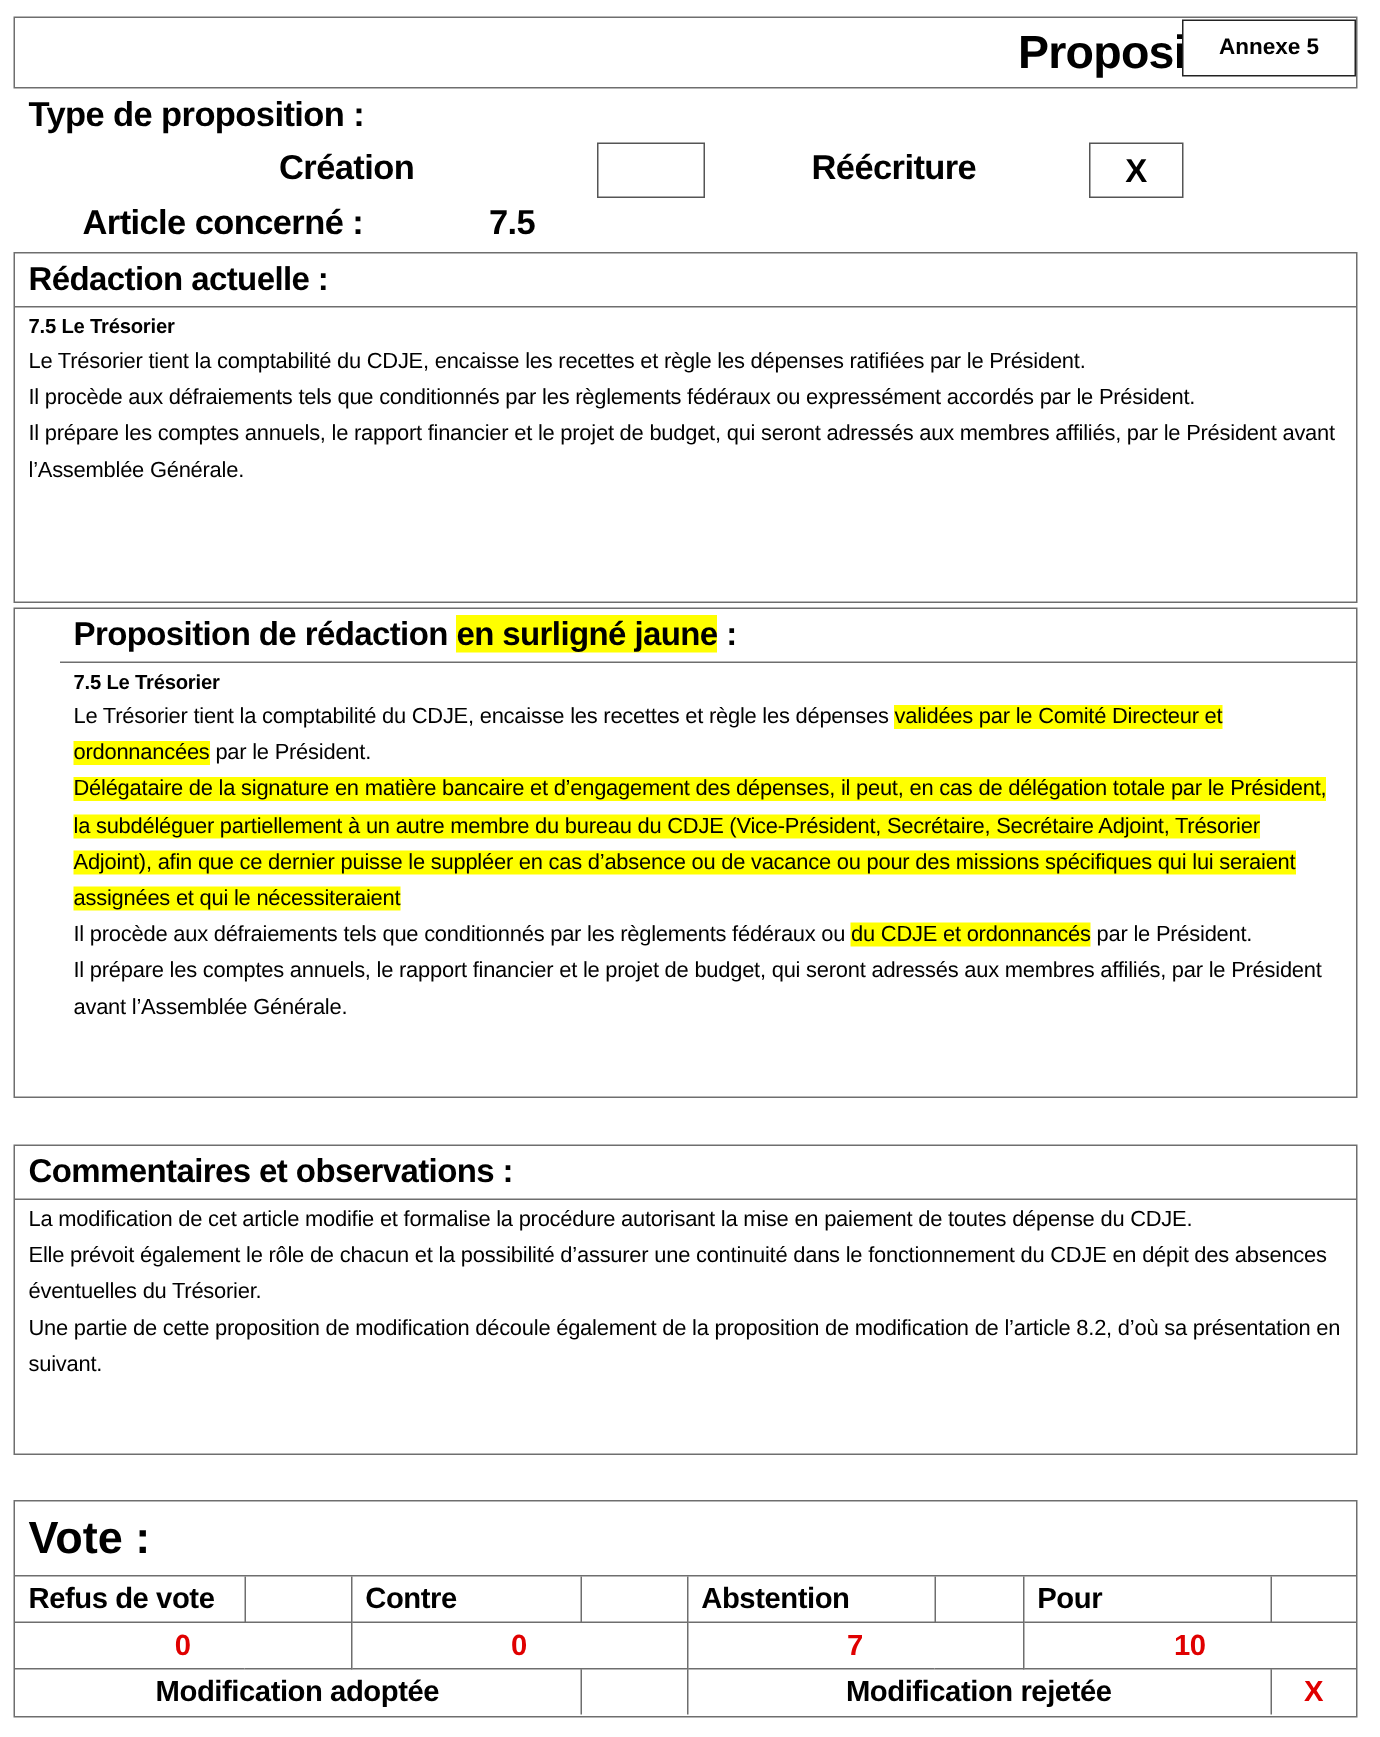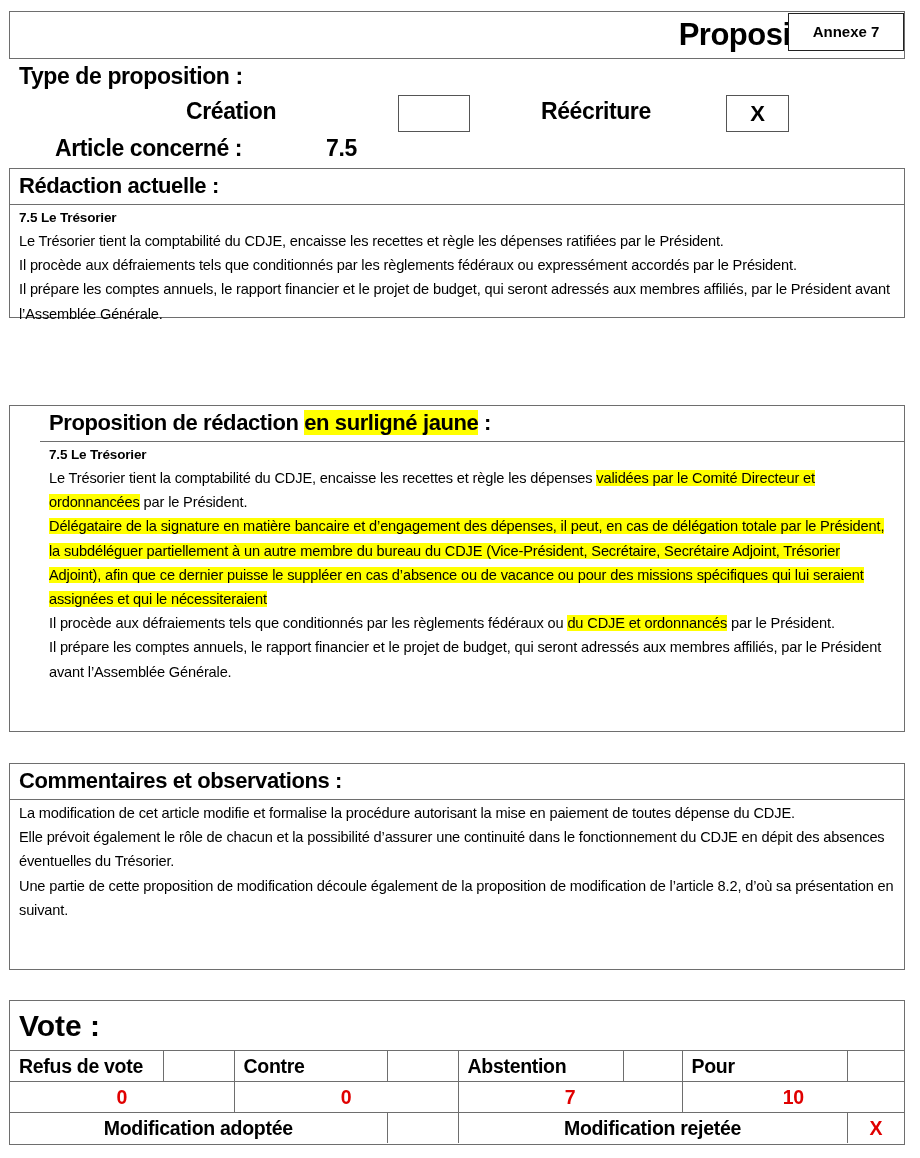--- a/index.html
+++ b/index.html
@@ -93,21 +93,21 @@
     }
     .section-body .art-title {
       font-weight: bold;
       font-size: 13.5px;
       line-height: 18px;
       margin-bottom: 2px;
     }
     .section-body p { margin: 0; }
     .hl { background: #ffff00; }
 
-    .box-actuelle { top: 168px; height: 150px; }
+    .box-actuelle { top: 168px; height: 234px; }
     .box-proposition { top: 405px; height: 327px; padding-left: 30px; }
     .box-commentaires { top: 763px; height: 207px; }
     .box-commentaires .section-body { padding-top: 1px; }
 
     .vote-box { top: 1000px; height: 145px; }
     .vote-title {
       height: 49px;
       border-bottom: 1px solid #6e6e6e;
       padding-left: 9px;
       font-weight: bold;
@@ -136,21 +136,21 @@
     table.vote td.num { text-align: center; color: #e00000; }
     table.vote td.result { text-align: center; margin-top: 44px; }
     table.vote td.mark { text-align: center; color: #e00000; }
   </style>
 </head>
 <body>
 
 <div class="box title-box">
   <div class="title">Proposition N°8</div>
 </div>
-<div class="annexe">Annexe 7</div>
+<div class="annexe">Annexe 5</div>
 
 <div class="abs heading type-label">Type de proposition :</div>
 <div class="abs heading creation-label">Création</div>
 <div class="checkbox cb-creation"></div>
 <div class="abs heading reecriture-label">Réécriture</div>
 <div class="checkbox cb-reecriture">X</div>
 
 <div class="abs heading article-label">Article concerné :</div>
 <div class="abs heading article-value">7.5</div>
 

